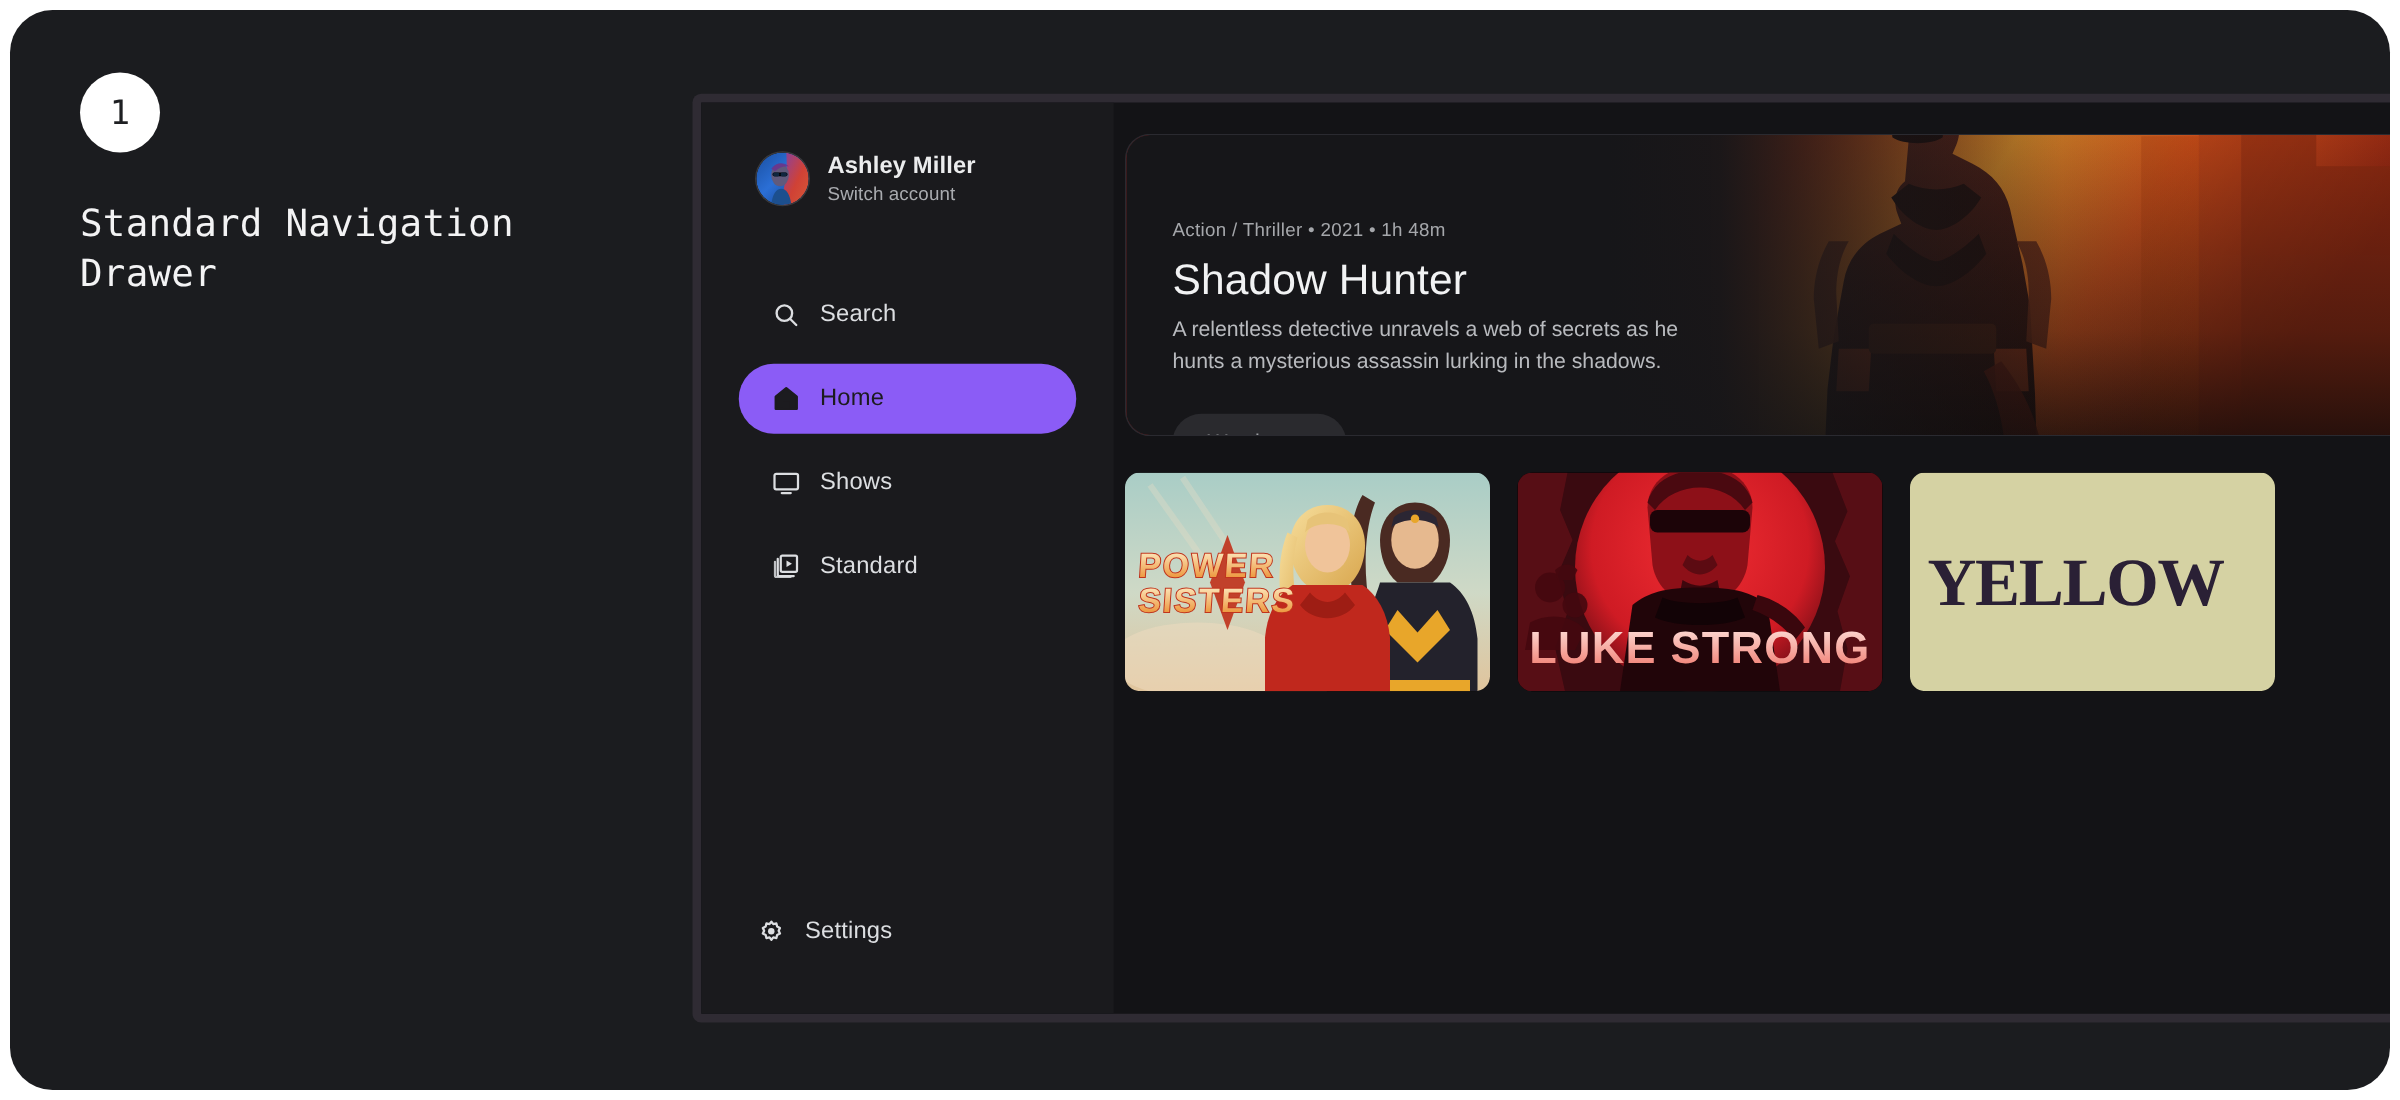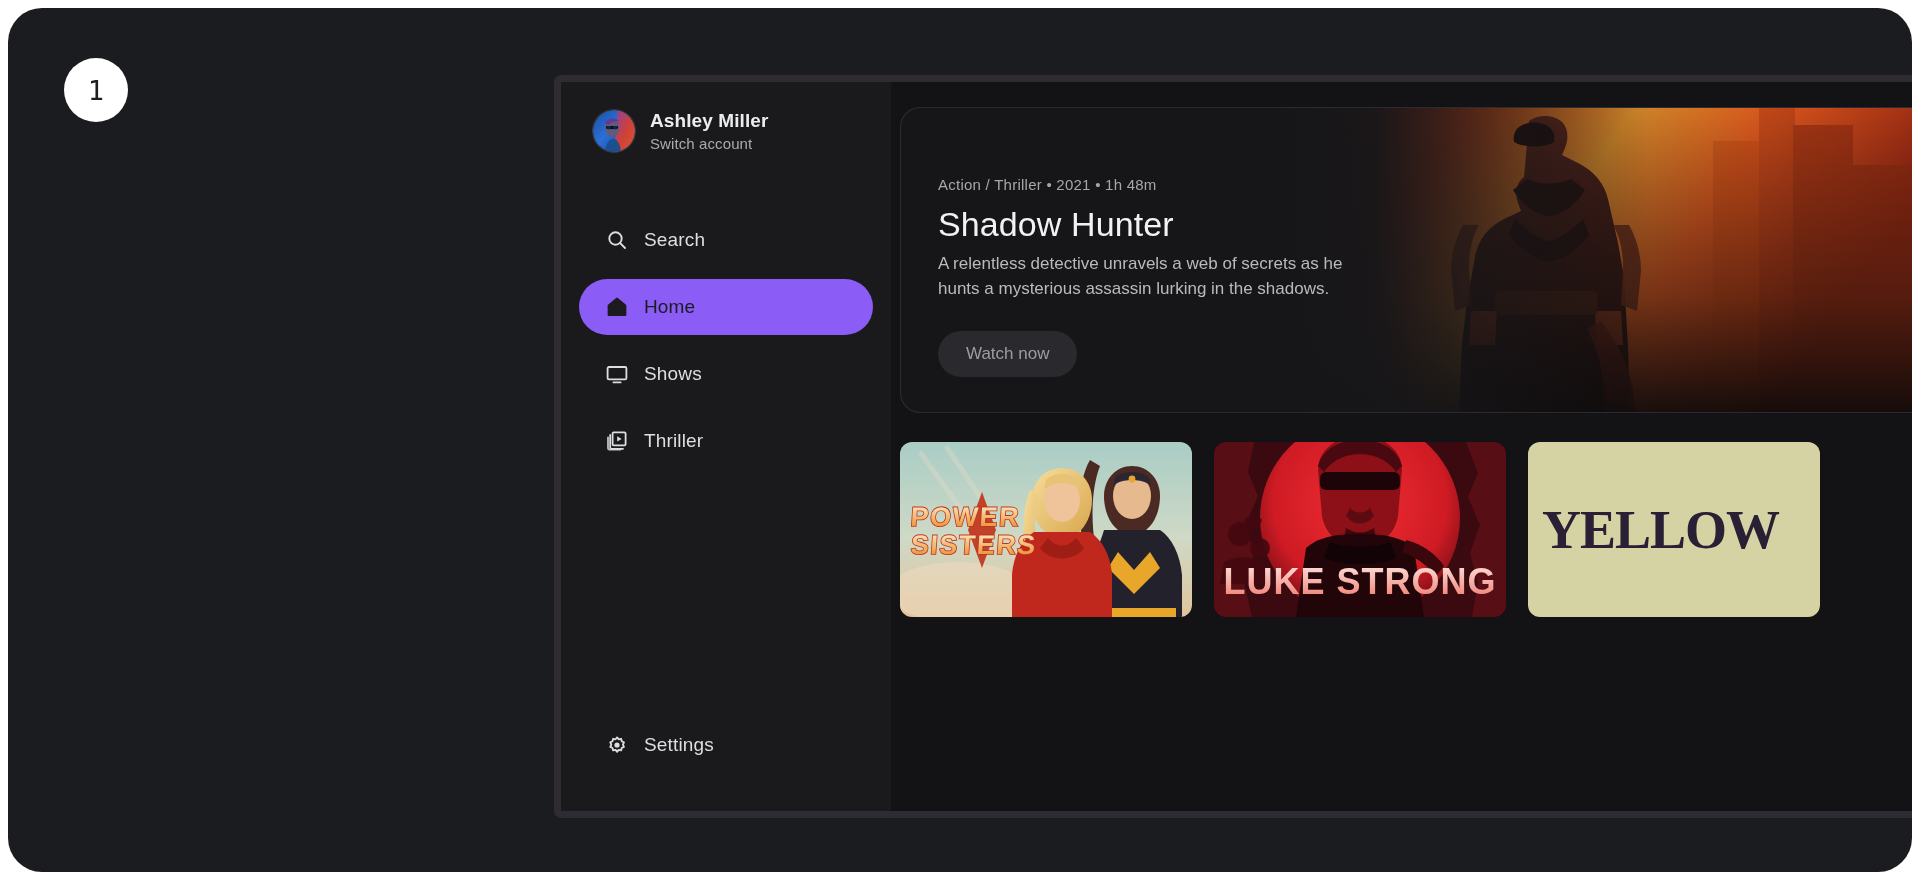--- a/index.html
+++ b/index.html
@@ -74,21 +74,21 @@
     overflow: hidden;
   }
 
   
   #nav-drawer {
     position: absolute;
     left: 0; top: 0;
     width: 330px;
     height: 100%;
     background: #1a1a1d;
-    padding: 0;
+    padding: 12px;
   }
 
   #account-block {
     display: flex;
     align-items: center;
     gap: 15px;
     padding: 28px 0 0 32px;
   }
   #avatar {
     width: 42px; height: 42px;
@@ -158,21 +158,21 @@
     right: 0; bottom: 0;
     padding: 25px 0 0 0;
     overflow: hidden;
   }
 
   
   #hero-card {
     position: relative;
     margin-left: 9px;
     margin-right: 0;
-    height: 306px;
+    height: 242px;
     border-radius: 20px 0 0 20px;
     background: #7f1d1d;
     border: 1px solid #2a2a30;
     border-right: none;
     overflow: hidden;
   }
   #hero-art {
     position: absolute;
     right: 0; top: 0;
     width: 640px;
@@ -247,20 +247,22 @@
   }
   .poster-card svg { display: block; width: 100%; height: 100%; }
 </style>
 </head>
 <body>
 
 <div id="canvas">
 
   <div id="annotation">
     <div id="step-badge">1</div>
+    <div id="annotation-title">Standard Navigation
+Drawer</div>
   </div>
 
   <div id="device-frame">
     <div id="device-screen">
 
       <nav id="nav-drawer">
 
         <div id="account-block">
           <div id="avatar">
             <svg viewBox="0 0 42 42" xmlns="http://www.w3.org/2000/svg">
@@ -333,21 +335,21 @@
 
           <div class="nav-item">
             <span class="nav-icon">
               <svg viewBox="0 0 24 24" fill="none" stroke="#dcdee1" stroke-width="1.8" stroke-linejoin="round">
                 <rect x="7.6" y="3.4" width="13" height="13" rx="1.2"></rect>
                 <path d="M5.2 6v12.6a1.2 1.2 0 0 0 1.2 1.2H18" stroke-linecap="round"></path>
                 <path d="M3 8.4v10.9a1.2 1.2 0 0 0 1.2 1.2h11.2" stroke-linecap="round" opacity=".85"></path>
                 <path d="M12.2 7.3v5.2l4.4-2.6z" fill="#dcdee1" stroke="none"></path>
               </svg>
             </span>
-            <span class="nav-label">Thriller</span>
+            <span class="nav-label">Standard</span>
           </div>
         </div>
 
         <div id="settings-wrap">
           <div class="nav-item">
             <span class="nav-icon">
               <svg viewBox="0 0 24 24" fill="none" stroke="#dcdee1" stroke-width="1.8" stroke-linejoin="round">
                 <path d="M12 3.2l1.5 1.9 2.4-.5.6 2.4 2.2 1.1-1 2.2 1 2.2-2.2 1.1-.6 2.4-2.4-.5L12 17.4l-1.5-1.9-2.4.5-.6-2.4-2.2-1.1 1-2.2-1-2.2 2.2-1.1.6-2.4 2.4.5z" transform="translate(0 1.3) scale(1.02) translate(-.12 -.2)"></path>
                 <circle cx="12" cy="12" r="2.6" fill="#dcdee1" stroke="none"></circle>
               </svg>

